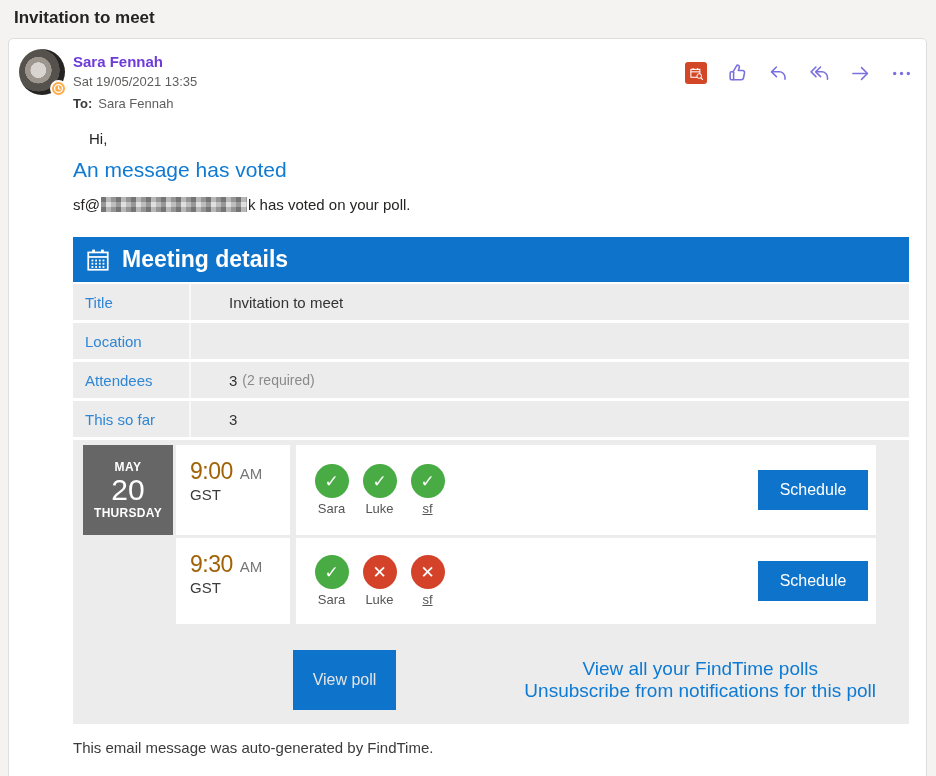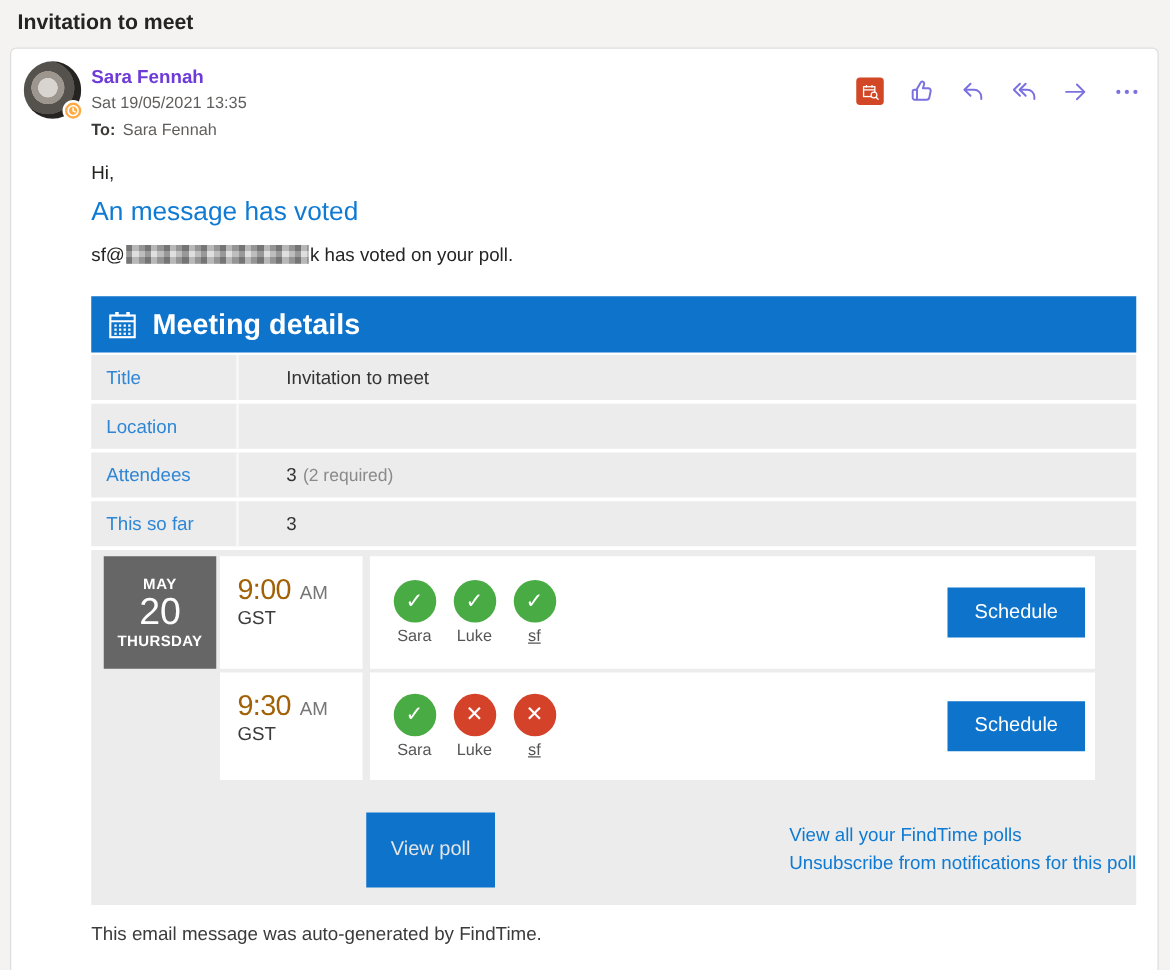--- a/index.html
+++ b/index.html
@@ -39,21 +39,21 @@
   .sent-time{position:absolute; left:64px; top:35px; font-size:13px; color:#605e5c;}
   .to-line{position:absolute; left:64px; top:57px; font-size:13px; color:#605e5c;}
   .to-line .to-label{color:#3b3a39; font-weight:600; margin-right:6px;}
   
   .actions{position:absolute; right:14px; top:23px; display:flex; align-items:center; gap:19px;}
   .actions .act{width:22px; height:22px; display:flex; align-items:center; justify-content:center;
     color:var(--icon-purple); cursor:pointer;}
   .findtime-chip{width:22px; height:22px; border-radius:3px; background:var(--findtime-orange);
     display:flex; align-items:center; justify-content:center;}
   
-  .greeting{position:absolute; left:64px; top:91px; font-size:15px; color:#252423;}
+  .greeting{position:absolute; left:80px; top:91px; font-size:15px; color:#252423;}
   .voted-heading{position:absolute; left:64px; top:119px; font-size:21px; font-weight:400; color:var(--link-blue);}
   .voted-line{position:absolute; left:64px; top:157px; font-size:15px; color:#252423;}
   .voted-line b{font-weight:400;}
   .redacted{
     display:inline-block; width:146px; height:15px; vertical-align:-2px; margin:0 1px;
     background-color:#c9c9c9;
     background-image:
       repeating-linear-gradient(90deg, rgba(40,40,40,.35) 0 5px, rgba(250,250,250,.28) 5px 10px, rgba(120,120,120,.25) 10px 15px),
       repeating-linear-gradient(0deg, rgba(30,30,30,.25) 0 5px, rgba(255,255,255,.22) 5px 10px);
   }
@@ -93,21 +93,21 @@
   .chip[data-vote="yes"]::before{content:"\2713";}
   .chip[data-vote="no"]::before{content:"\2715";}
   .vote .vname{font-size:13px; color:#555; margin-top:3px;}
   .vote .vname.link{text-decoration:underline; cursor:pointer;}
   .schedule-btn{margin-left:auto; margin-right:8px; width:110px; height:40px;
     background:var(--accent-blue); color:#fff; border:none; font-size:16px;
     font-family:inherit; cursor:pointer;}
   .panel-footer{display:flex; align-items:center; margin-top:32px; height:48px;}
   .viewpoll-btn{margin-left:220px; width:103px; height:60px; background:var(--accent-blue);
     color:#e5e5e5; border:none; font-size:16px; font-family:inherit; cursor:pointer;}
-  .footer-links{margin-left:auto; text-align:left; font-size:15px; line-height:22px;}
+  .footer-links{margin-left:auto; padding-right:33px; text-align:center; font-size:19px; line-height:22px;}
   .footer-links a{color:var(--link-blue); text-decoration:none; cursor:pointer; display:block;}
   .auto-gen{position:absolute; left:64px; top:700px; font-size:15px; color:#3b3b3b;}
   svg{display:block;}
 </style>
 </head>
 <body>
 
 <div class="subject-bar">
   <div class="subject">Invitation to meet</div>
 </div>

